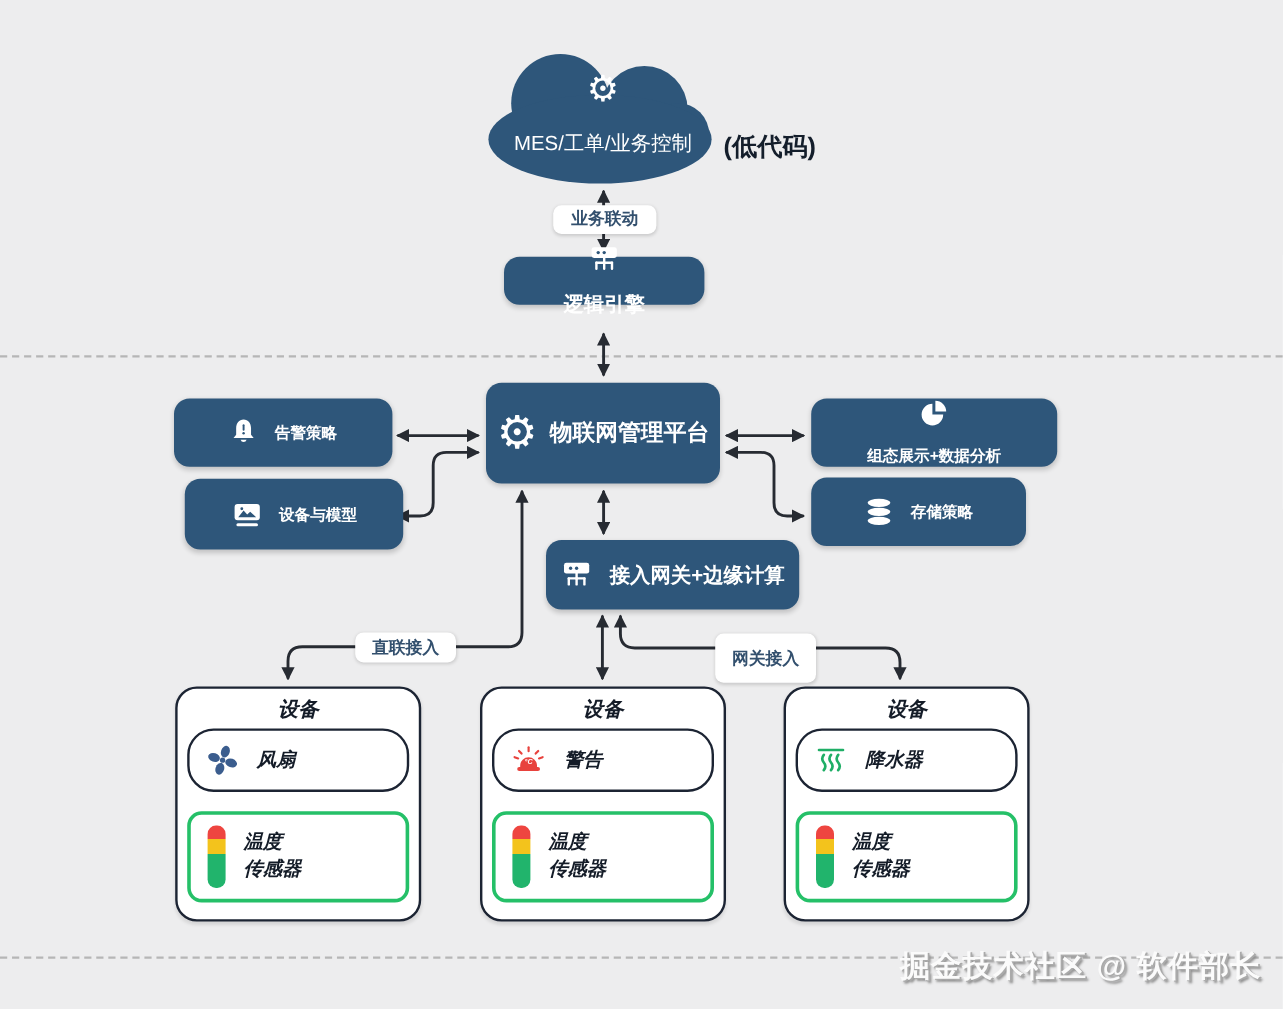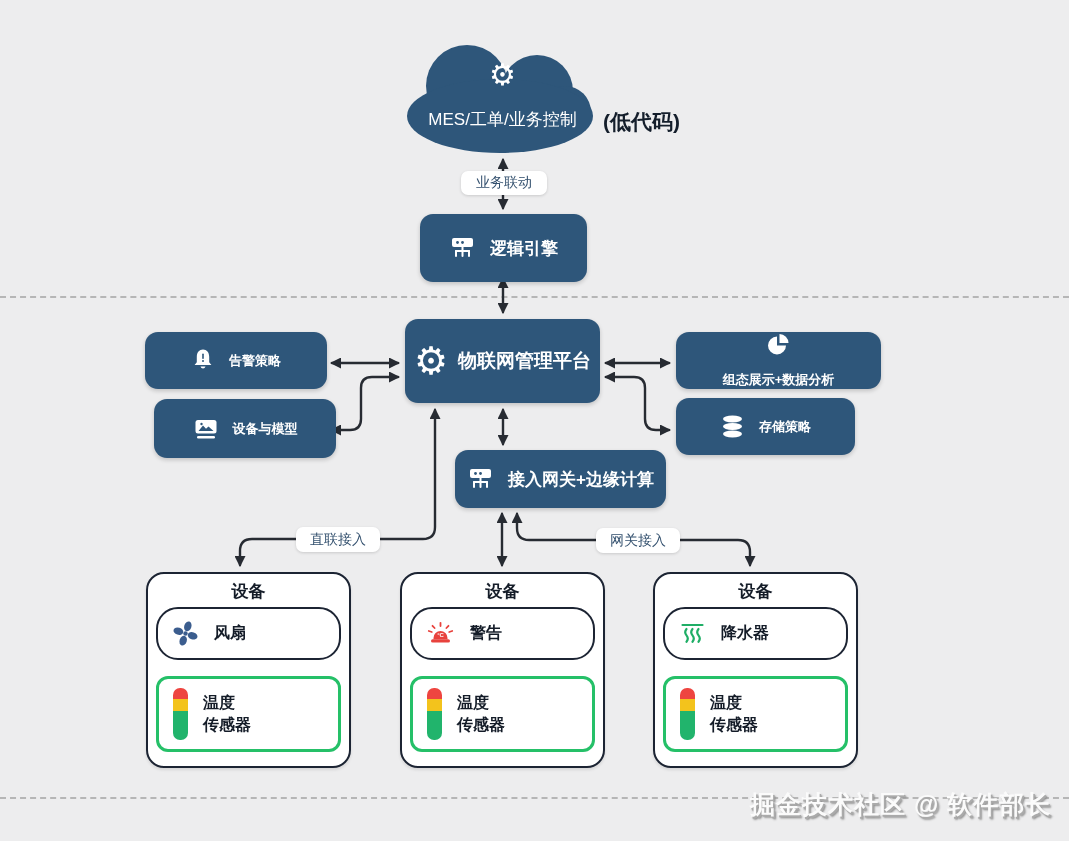--- a/index.html
+++ b/index.html
@@ -16,47 +16,47 @@
   .bluebox{
     position:absolute;background:#2e567a;color:#fff;border-radius:13px;
     display:flex;align-items:center;justify-content:center;gap:14px;
     font-weight:bold;font-size:13px;box-shadow:0 2px 4px rgba(0,0,0,.18);z-index:2;
   }
   .bluebox svg{flex:0 0 auto;}
 
   .pill{
     position:absolute;background:#fff;border-radius:7px;z-index:3;
     display:flex;align-items:center;justify-content:center;
-    color:#33506e;font-size:14px;font-weight:normal;box-shadow:0 1px 3px rgba(0,0,0,.15);
+    color:#33506e;font-size:14px;font-weight:bold;box-shadow:0 1px 3px rgba(0,0,0,.15);
   }
 
   
   #cloud{position:absolute;left:405px;top:36px;width:195px;height:119px;z-index:2;}
   #cloud svg{position:absolute;left:0;top:0;}
   #cloud-gear{position:absolute;left:0;right:0;top:24px;text-align:center;font-size:30px;color:#fff;line-height:1;}
   #cloud-label{position:absolute;left:0;right:0;top:72px;text-align:center;font-size:17px;font-weight:normal;color:#fff;}
   #lowcode-note{position:absolute;left:603px;top:108px;font-size:21px;font-weight:bold;color:#141e2b;z-index:2;}
 
   #pill-business{left:461px;top:171px;width:86px;height:24px;}
   #pill-direct{left:296px;top:527px;width:84px;height:25px;}
-  #pill-gateway{left:596px;top:528px;width:84px;height:25px;}
-
-  #box-logic{left:420px;top:214px;width:167px;height:68px;font-size:17px;}
+  #pill-gateway{left:596px;top:528px;width:84px;height:41px;}
+
+  #box-logic{left:420px;top:214px;width:167px;height:40px;font-size:17px;flex-direction:column;}
   #box-platform{left:405px;top:319px;width:195px;height:84px;font-size:19px;gap:10px;}
   #platform-gear{font-size:38px;line-height:1;color:#fff;}
   #box-alert{left:145px;top:332px;width:182px;height:57px;}
   #box-model{left:154px;top:399px;width:182px;height:59px;}
   #box-viz{left:676px;top:332px;width:205px;height:57px;flex-direction:column;}
   #box-storage{left:676px;top:398px;width:179px;height:57px;}
   #box-gateway{left:455px;top:450px;width:211px;height:58px;font-size:17px;}
 
   .device{
     position:absolute;top:572px;width:205px;height:196px;background:#fff;
     border:2.5px solid #1c2433;border-radius:18px;box-sizing:border-box;
-    box-shadow:0 2px 3px rgba(0,0,0,.10);z-index:2;
+    box-shadow:0 2px 3px rgba(0,0,0,.10);z-index:2;font-style:italic;
   }
   #device-1{left:146px;} #device-2{left:400px;} #device-3{left:653px;}
   .device-title{height:33px;line-height:35px;text-align:center;font-weight:bold;font-size:17px;color:#141c28;}
   .device-item{
     margin:0 8px 8px 8px;border:2px solid #1c2433;border-radius:22px;height:49px;
     display:flex;align-items:center;padding-left:14px;gap:15px;
     font-weight:bold;font-size:16px;color:#141c28;
   }
   .device-sensor{
     margin:16px 8px;border:3px solid #25c068;border-radius:12px;height:70px;

